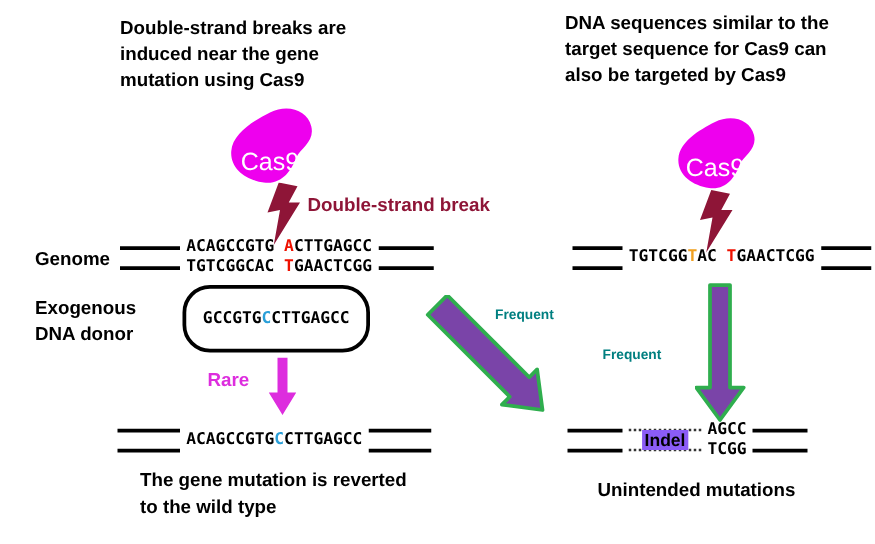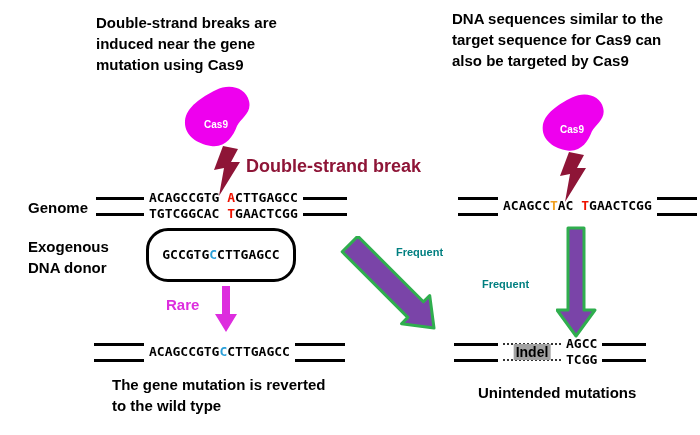--- a/index.html
+++ b/index.html
@@ -6,45 +6,45 @@
   html,body { background:#fff; }
   body {
     width:700px; height:435px; position:relative; overflow:hidden;
     font-family:"Liberation Sans", sans-serif; color:#000;
   }
   .abs { position:absolute; }
   .caption {
     font-weight:bold; font-size:15px; line-height:21px;
     white-space:pre-line; color:#000;
   }
-  .dsb-label { color:var(--darkred); font-weight:bold; font-size:18px; }
+  .dsb-label { color:var(--darkred); font-weight:bold; font-size:15px; }
   .teal-label { color:var(--teal); font-weight:bold; font-size:11px; }
   .rare-label { color:var(--rare); font-weight:bold; font-size:15px; }
   .cas9-text {
-    color:#fff; font-weight:bold; font-size:10px; text-align:center;
+    color:#fff; font-weight:normal; font-size:20px; text-align:center;
   }
   .seq {
     font-family:"DejaVu Sans Mono", monospace; font-size:13px; font-weight:bold;
     line-height:16px; white-space:pre; color:#000;
   }
   .c-red { color:var(--ntred); }
   .c-blue { color:var(--ntblue); }
   .c-orange { color:var(--ntorange); }
   .seq-block { display:flex; align-items:center; gap:5px; }
   .strands { display:flex; flex-direction:column; justify-content:center; gap:13px; height:32px; }
   .strands i { display:block; height:3px; background:#000; width:100%; }
   .donor-box {
     border:3px solid #000; border-radius:22px;
     display:flex; flex-direction:column; justify-content:center; align-items:center;
   }
   .indel-gap { position:relative; width:58px; height:32px; }
   .indel-gap .dots { position:absolute; left:0; right:0; height:0; border-top:2px dotted #333; }
   .indel-label {
     position:absolute; left:50%; top:50%; transform:translate(-50%,-50%);
-    background:#a3a3a3; padding:0 2px; font-weight:bold; font-size:14px; color:#000;
+    background:#8b5cf6; padding:0 2px; font-weight:bold; font-size:14px; color:#000;
   }
 </style>
 </head>
 <body>
 
 <div class="abs caption" style="left:96px; top:12px; width:225px">Double-strand breaks are
 induced near the gene
 mutation using Cas9</div>
 <div class="abs caption" style="left:452px; top:8px; width:245px">DNA sequences similar to the
 target sequence for Cas9 can
@@ -85,21 +85,21 @@
       <i></i>
     </div>
 </div>
 
 <div class="abs seq-block" style="left:458px; top:190px">
   <div class="strands" style="width:40px">
       <i></i>
       <i></i>
     </div>
   <div>
-    <div class="seq"><span>ACAGCC</span><span class="c-orange">T</span><span>AC </span><span class="c-red">T</span><span>GAACTCGG</span></div>
+    <div class="seq"><span>TGTCGG</span><span class="c-orange">T</span><span>AC </span><span class="c-red">T</span><span>GAACTCGG</span></div>
   </div>
   <div class="strands" style="width:40px">
       <i></i>
       <i></i>
     </div>
 </div>
 
 <div class="abs caption" style="left:28px; top:236px">Exogenous
 DNA donor</div>
 <div class="abs donor-box" style="left:146px; top:228px; width:150px; height:54px">

